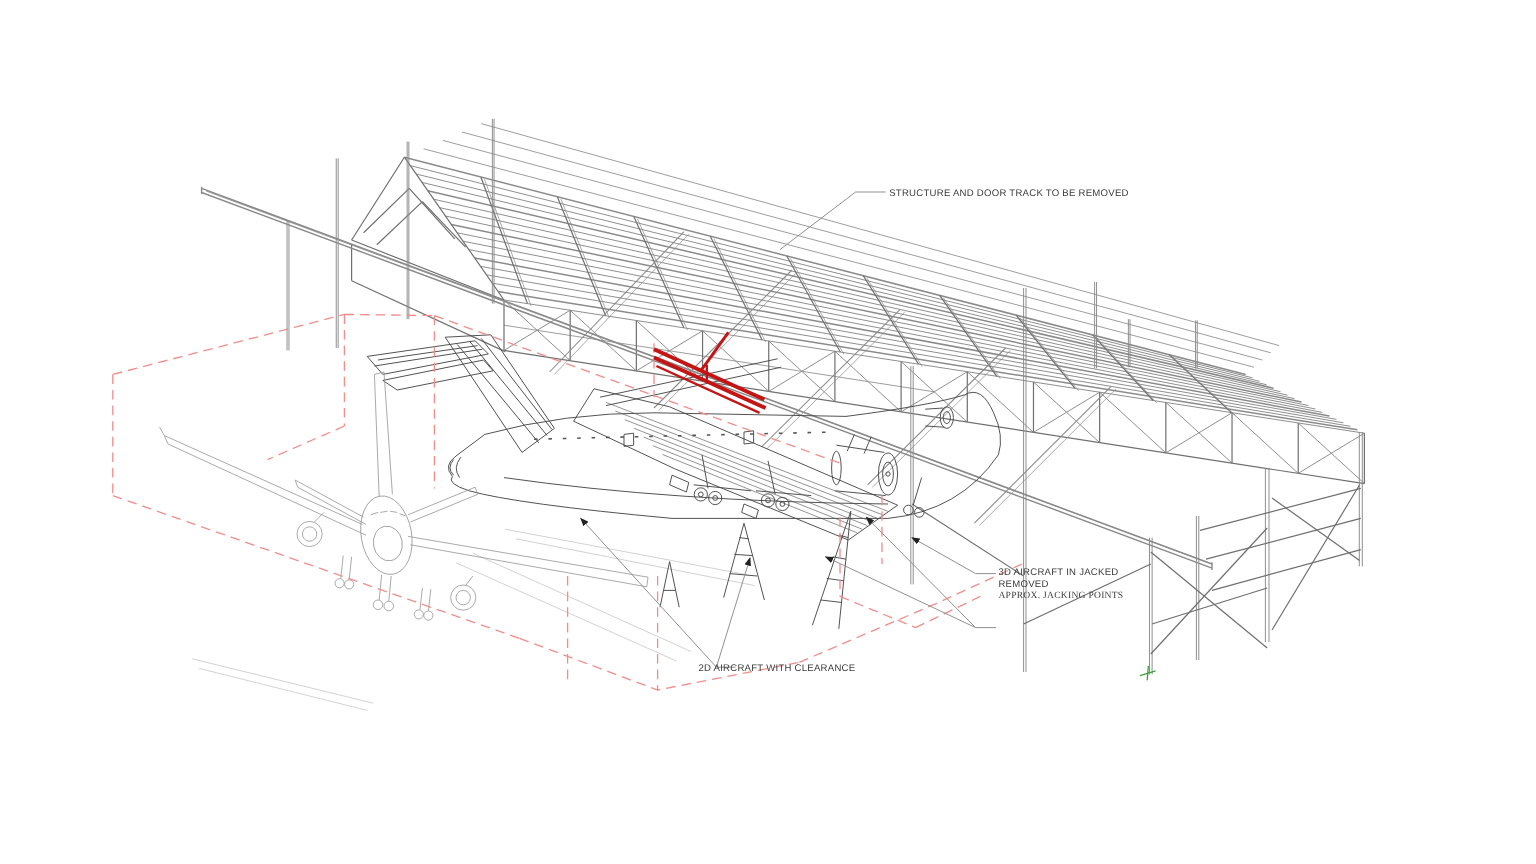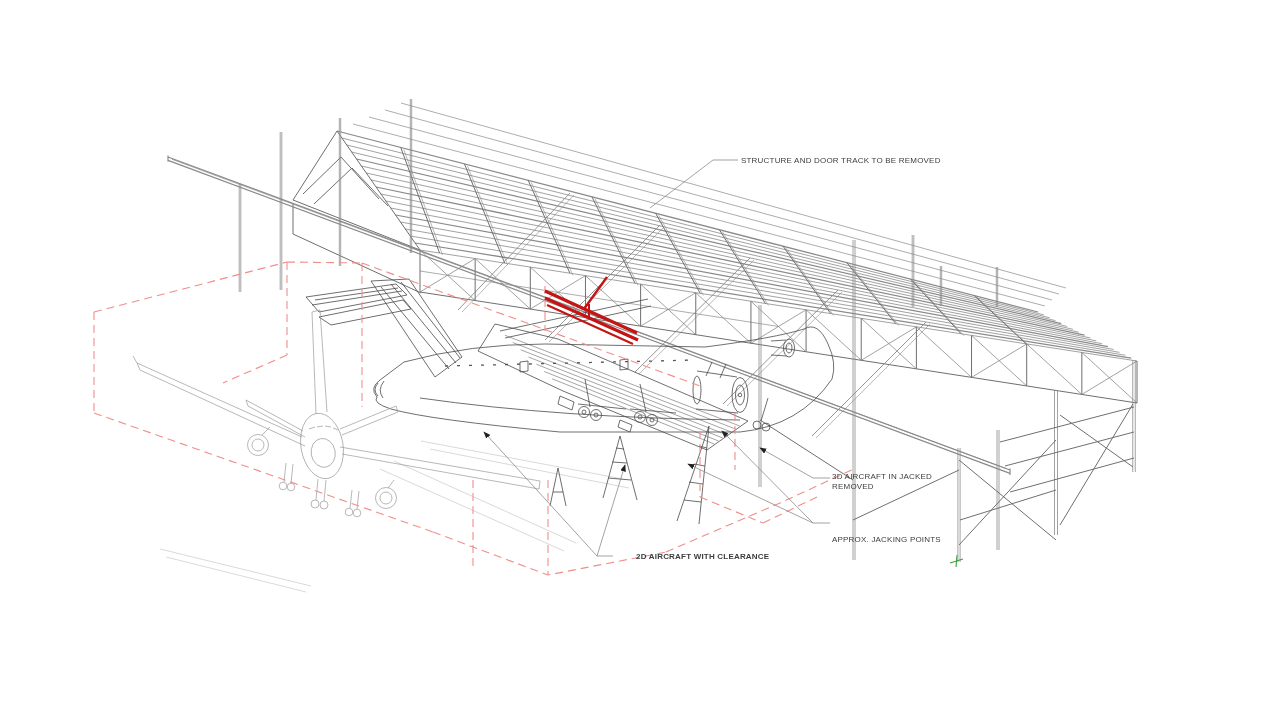--- a/index.html
+++ b/index.html
@@ -271,15 +271,15 @@
       <polyline class="ldr" points="830,478 813,478 760,448" marker-end="url(#arw)"></polyline>
       <polyline class="ldr" points="830,523 813,523 688,464" marker-end="url(#arw)"></polyline>
       <polyline class="ldr" points="813,523 722,431" marker-end="url(#arw)"></polyline>
       <polyline class="ldr" points="613,556 597,556 484,432" marker-end="url(#arw)"></polyline>
       <polyline class="ldr" points="597,556 625,465" marker-end="url(#arw)"></polyline>
     </g>
   </svg>
 
   <div class="anno" style="left:741px;top:156px;">STRUCTURE AND DOOR TRACK TO BE REMOVED</div>
   <div class="anno" style="left:832px;top:472px;width:112px;">3D AIRCRAFT IN JACKED REMOVED</div>
-  <div class="anno" style="left:832px;top:535px;">APPROX. JACKING POINTS</div>
-  <div class="anno" style="left:636px;top:552px;font-weight:bold;">2D AIRCRAFT WITH CLEARANCE</div>
+  <div class="anno" style="left:832px;top:491px;font-family:Liberation Serif, serif;">APPROX. JACKING POINTS</div>
+  <div class="anno" style="left:582px;top:552px;">2D AIRCRAFT WITH CLEARANCE</div>
 </div>
 
 </body></html>

